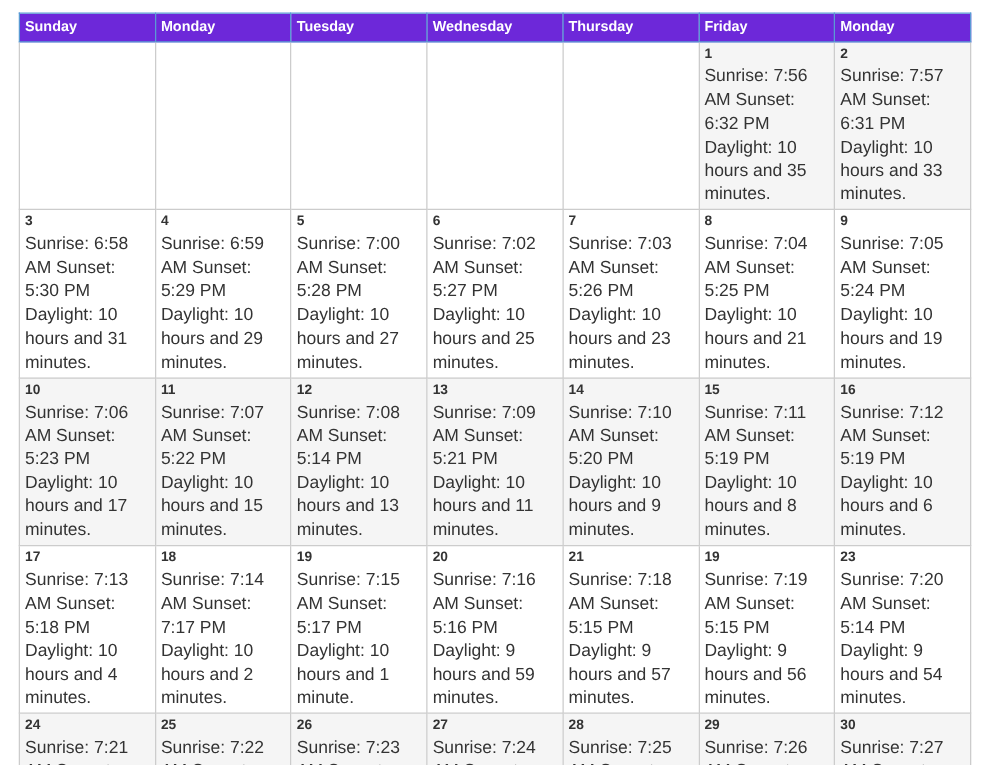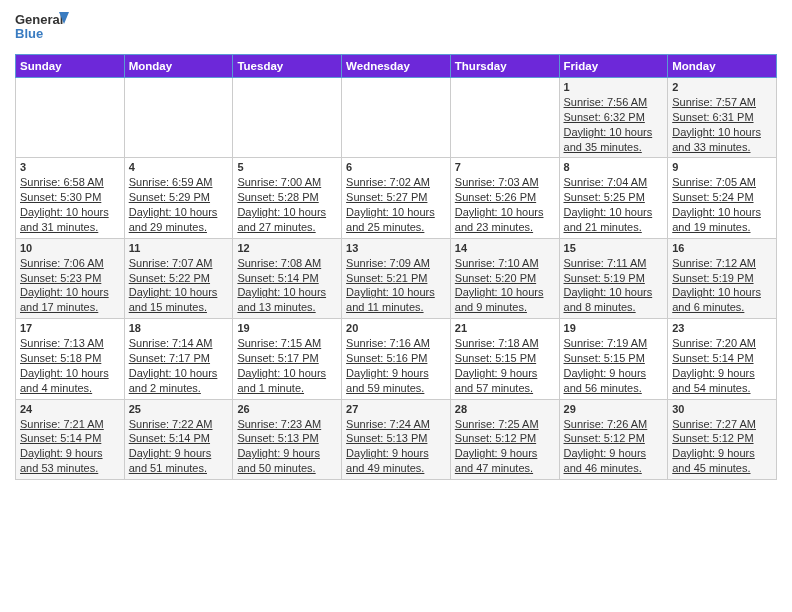--- a/index.html
+++ b/index.html
@@ -65,46 +65,32 @@
       background: #f5f5f5;
     }
     .day-num {
       font-size: 11px;
       font-weight: bold;
       color: #333;
       display: block;
       margin-bottom: 2px;
     }
     .day-info {
-      font-size: 11px;
+      font-size: 14px;
       color: #333;
       line-height: 1.35;
-      text-decoration: underline;
     }
     .empty-cell {
       background: #fff !important;
     }
   </style>
 </head>
 <body>
 
 <div class="container">
-  <div class="header">
-    <div class="logo">
-        <svg width="60" height="36" viewBox="0 0 60 36">
-          <text x="0" y="14" font-size="13" font-weight="bold" fill="#333" font-family="Arial">General</text>
-          <text x="0" y="28" font-size="13" font-weight="bold" fill="#3a7cc1" font-family="Arial">Blue</text>
-          <polygon points="44,2 54,2 49,14" fill="#3a7cc1"></polygon>
-        </svg>
-      </div>
-    <div class="title-block">
-      <div class="month-title"></div>
-      <div class="location"></div>
-    </div>
-  </div>
 
   <table>
     <thead>
       <tr id="header-row">
           <th>Sunday</th>
           <th>Monday</th>
           <th>Tuesday</th>
           <th>Wednesday</th>
           <th>Thursday</th>
           <th>Friday</th>

